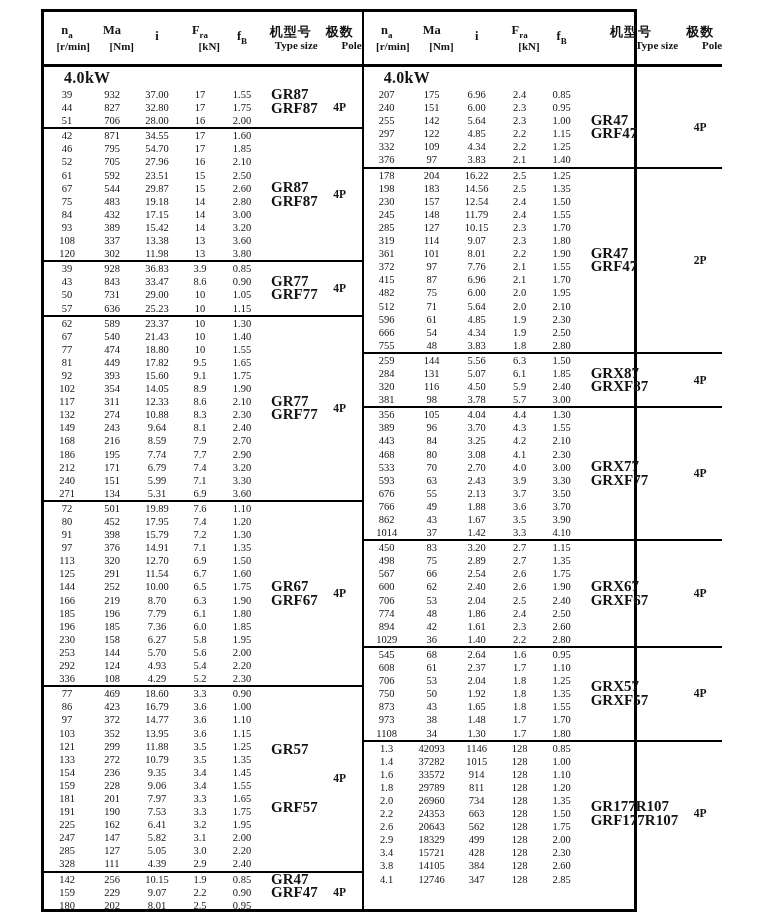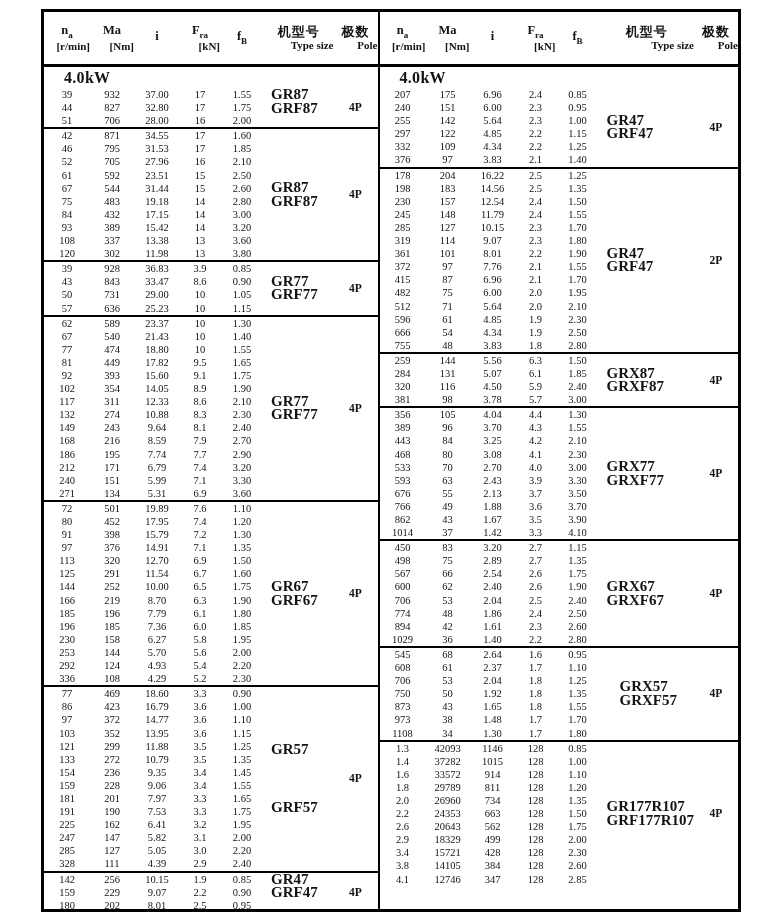--- a/index.html
+++ b/index.html
@@ -1,17 +1,17 @@
 <!DOCTYPE html>
 <html><head>
 <meta charset="utf-8">
 <style>
   html,body{margin:0;padding:0;background:#ffffff;}
   body{width:780px;height:922px;position:relative;font-family:"Liberation Serif",serif;color:#131313;}
-  .page{position:absolute;left:41px;top:9px;width:700px;height:903px;border:3px solid #000;box-sizing:border-box;display:flex;background:#fff;}
+  .page{position:absolute;left:41px;top:9px;width:596px;height:903px;border:3px solid #000;box-sizing:border-box;display:flex;background:#fff;}
   .half{box-sizing:border-box;display:flex;flex-direction:column;}
   .half.left{width:348px;border-right:2px solid #000;}
   .half.right{flex:1;}
   .thead{display:grid;grid-template-columns:46px 44px 46px 40px 44px 1fr 44px;height:52px;border-bottom:3px solid #000;align-items:center;flex:0 0 auto;}
   .hcell{text-align:center;font-weight:bold;font-size:12.5px;line-height:1.2;}
   .hcell .base{font-size:12.5px;}
   .hcell sub{font-size:9px;}
   .hcell .unit{font-size:11px;font-weight:bold;text-align:right;}
   .hcell.cjk .base{font-size:13px;letter-spacing:1px;}
   .tbody{flex:1;display:flex;flex-direction:column;overflow:hidden;}
@@ -95,36 +95,36 @@
           <div class="pole-cell" style="grid-area: 1 / 7 / span 10;">
             <div>4P</div>
           </div>
           <div class="dcell">42</div>
           <div class="dcell">871</div>
           <div class="dcell">34.55</div>
           <div class="dcell">17</div>
           <div class="dcell">1.60</div>
           <div class="dcell">46</div>
           <div class="dcell">795</div>
-          <div class="dcell">31.53</div>
+          <div class="dcell">54.70</div>
           <div class="dcell">17</div>
           <div class="dcell">1.85</div>
           <div class="dcell">52</div>
           <div class="dcell">705</div>
           <div class="dcell">27.96</div>
           <div class="dcell">16</div>
           <div class="dcell">2.10</div>
           <div class="dcell">61</div>
           <div class="dcell">592</div>
           <div class="dcell">23.51</div>
           <div class="dcell">15</div>
           <div class="dcell">2.50</div>
           <div class="dcell">67</div>
           <div class="dcell">544</div>
-          <div class="dcell">31.44</div>
+          <div class="dcell">29.87</div>
           <div class="dcell">15</div>
           <div class="dcell">2.60</div>
           <div class="dcell">75</div>
           <div class="dcell">483</div>
           <div class="dcell">19.18</div>
           <div class="dcell">14</div>
           <div class="dcell">2.80</div>
           <div class="dcell">84</div>
           <div class="dcell">432</div>
           <div class="dcell">17.15</div>
@@ -721,21 +721,21 @@
           <div class="dcell">1.61</div>
           <div class="dcell">2.3</div>
           <div class="dcell">2.60</div>
           <div class="dcell">1029</div>
           <div class="dcell">36</div>
           <div class="dcell">1.40</div>
           <div class="dcell">2.2</div>
           <div class="dcell">2.80</div>
         </div>
         <div class="section">
-          <div class="type-cell" style="grid-area: 1 / 6 / span 7; margin-left: 13px;">
+          <div class="type-cell" style="grid-area: 1 / 6 / span 7;">
             <div class="model">GRX57</div>
             <div class="model">GRXF57</div>
           </div>
           <div class="pole-cell" style="grid-area: 1 / 7 / span 7;">
             <div>4P</div>
           </div>
           <div class="dcell">545</div>
           <div class="dcell">68</div>
           <div class="dcell">2.64</div>
           <div class="dcell">1.6</div>

